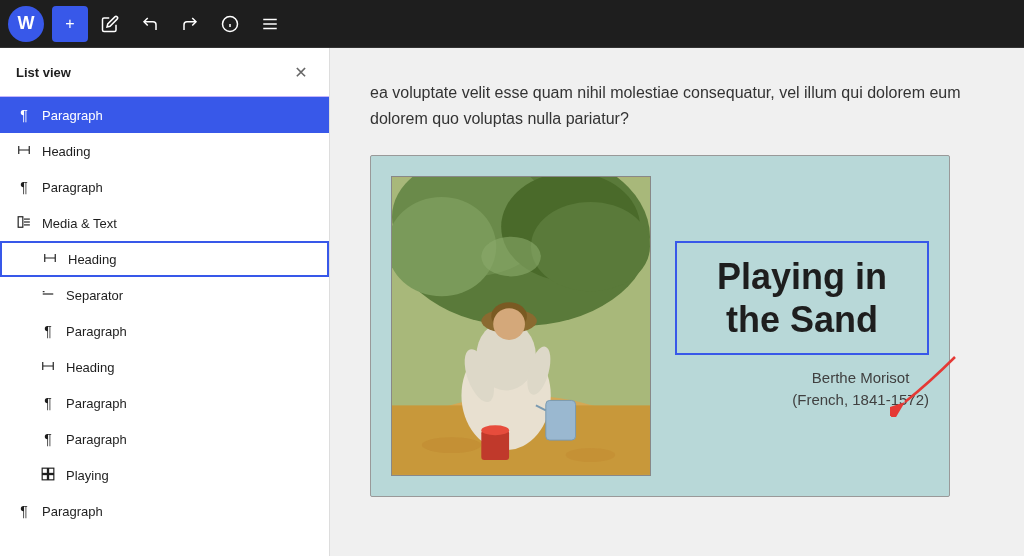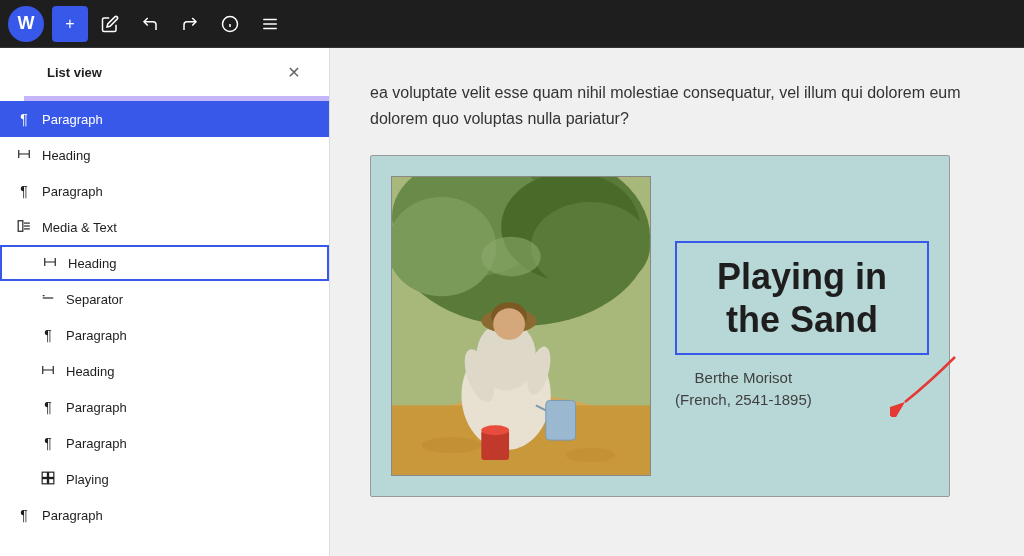--- a/index.html
+++ b/index.html
@@ -51,23 +51,22 @@
       border-right: 1px solid #ddd;
       background: #fff;
       display: flex;
       flex-direction: column;
       overflow-y: auto;
     }
     .sidebar-header {
       display: flex;
       align-items: center;
       justify-content: space-between;
-      padding: 12px 23px;
-      border-bottom: 5px solid #c4b5fd;
-      margin-left: 24px;
+      padding: 12px 16px;
+      border-bottom: 1px solid #c4b5fd;
     }
     .sidebar-title {
       font-size: 13px;
       font-weight: 600;
       color: #1e1e1e;
     }
     .sidebar-close {
       cursor: pointer;
       color: #666;
       font-size: 16px;
@@ -145,21 +144,21 @@
     
     .painting-svg {
       width: 100%;
       height: 100%;
     }
 
     .media-text-block {
       flex: 1;
       display: flex;
       flex-direction: column;
-      align-items: flex-start;
+      align-items: flex-end;
       gap: 12px;
     }
     .media-heading {
       border: 2px solid #3858e9;
       padding: 12px 16px;
       font-size: 36px;
       font-weight: bold;
       color: #1e1e1e;
       text-align: center;
       line-height: 1.2;
@@ -360,21 +359,21 @@
 
             <ellipse cx="60" cy="270" rx="30" ry="8" fill="#c08830" opacity="0.5"></ellipse>
             <ellipse cx="200" cy="280" rx="25" ry="7" fill="#c08830" opacity="0.4"></ellipse>
           </svg>
         </div>
 
         <div class="media-text-block">
           <div class="media-heading">Playing in the Sand</div>
           <div class="media-caption">
             <div>Berthe Morisot</div>
-            <div>(French, 2541-1895)</div>
+            <div>(French, 1841-1572)</div>
           </div>
         </div>
       </div>
 
       <svg style="position:absolute; right:-10px; bottom:80px;" width="70" height="70" viewBox="0 0 70 70">
         <defs>
           <marker id="arrowhead2" markerWidth="8" markerHeight="6" refX="0" refY="3" orient="auto">
             <polygon points="8 0, 0 3, 8 6" fill="#e53935"></polygon>
           </marker>
         </defs>

